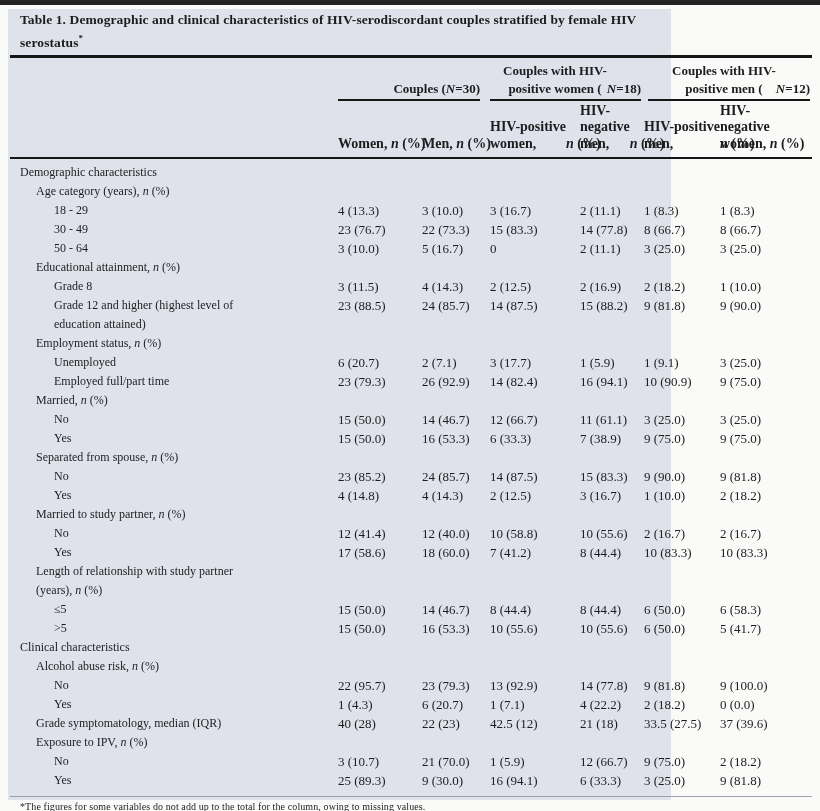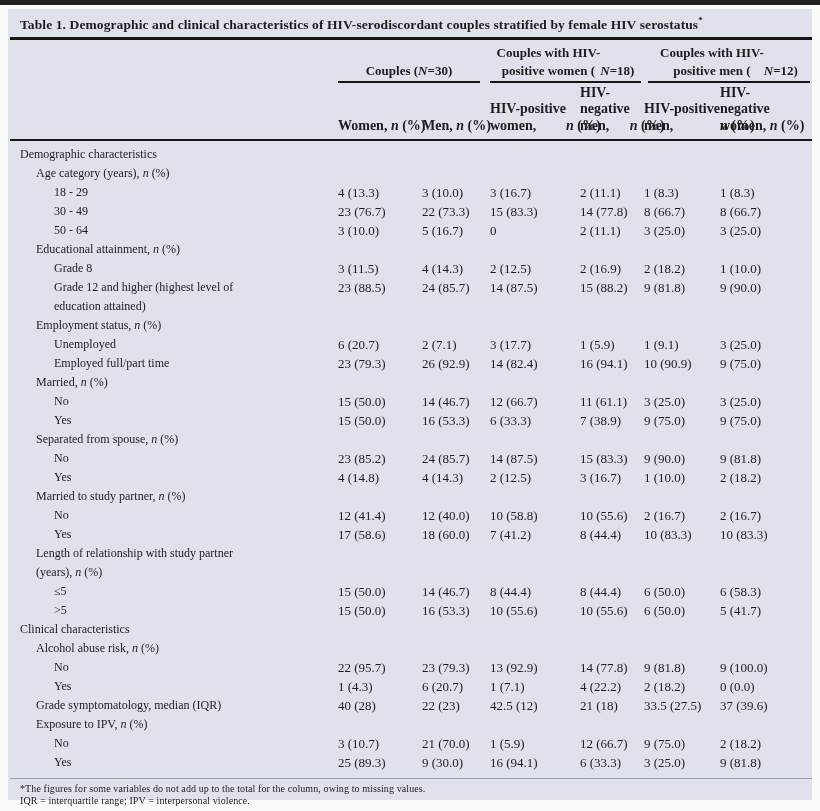--- a/index.html
+++ b/index.html
@@ -5,32 +5,32 @@
   * { box-sizing: border-box; }
   html, body { margin: 0; padding: 0; }
   body {
     width: 820px; height: 811px; position: relative; overflow: hidden;
     background: var(--page-bg, #fafaf8);
     font-family: "Liberation Serif", serif;
     color: var(--text, #1d1d20);
   }
   .top-bar { position: absolute; top: 0; left: 0; width: 820px; height: 5px;
     background: var(--top-bar, #232323); }
-  .panel { position: absolute; top: 9px; left: 8px; width: 804px; height: 791px;
+  .panel { position: absolute; top: 9px; left: 8px; width: 663px; height: 791px;
     background: var(--panel-bg, #dfe2ea); padding: 2px 0 0 12px; }
   .title { font-weight: bold; font-size: 13.5px; line-height: 18px; letter-spacing: .1px; }
   .title sup { font-size: 9px; }
   .rule-thick { height: 3px; background: var(--rule, #161616); margin: 3px 0 0 -10px; width: 802px; }
   .rule-mid   { height: 2px; background: var(--rule, #161616); margin-left: -10px; width: 802px; }
   .rule-thin  { height: 1px; background: #9aa1ad; margin: 6px 0 4px -10px; width: 802px; }
 
   .grid { display: grid; grid-template-columns: 318px 84px 68px 90px 64px 76px 90px; }
   .header { margin-top: 4px; }
   .gwrap { grid-column: span 2; display: flex; }
-  .grp { flex: 1; display: flex; align-items: flex-end; justify-content: center;
+  .grp { flex: 1; display: flex; align-items: flex-end; justify-content: flex-end;
     text-align: center; font-weight: bold; font-size: 13px; line-height: 18px;
     white-space: pre; border-bottom: 2px solid var(--rule, #161616);
     padding-bottom: 1px; min-height: 38px; }
   .g1 .grp { margin-right: 10px; }
   .g2 .grp { margin-right: 3px; }
   .g3 .grp { margin-left: 4px; }
   .ch { display: flex; align-items: flex-end; font-weight: bold; font-size: 14px;
     line-height: 16.5px; white-space: pre; min-height: 48px; padding: 2px 0 5px 0; }
 
   .body { padding-top: 4px; }

